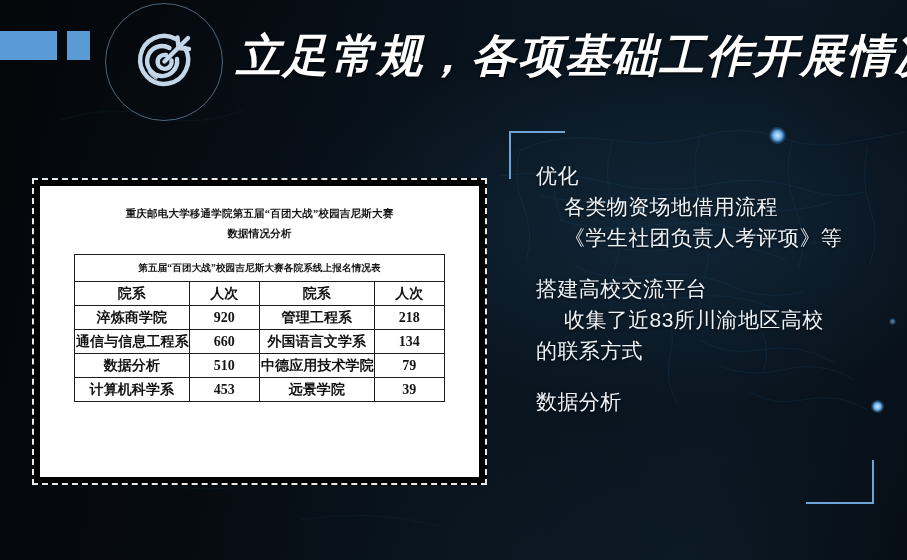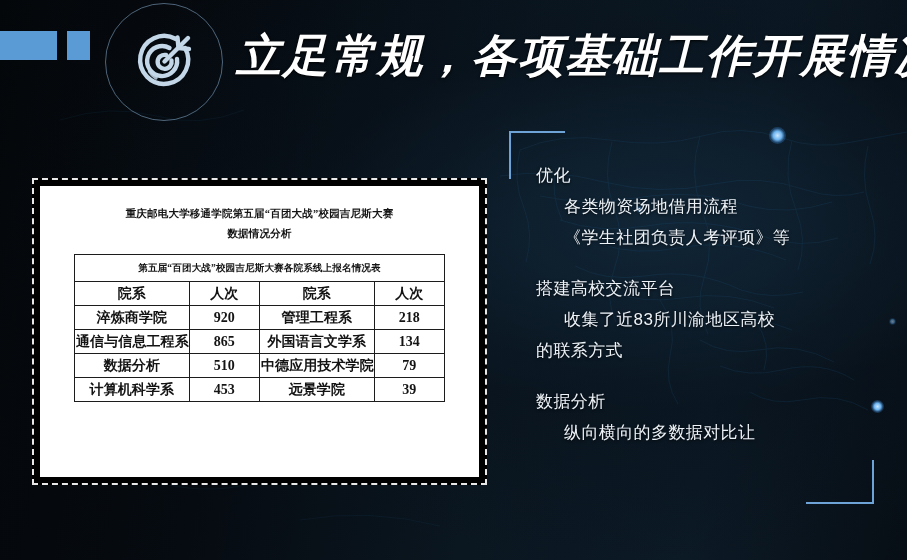--- a/index.html
+++ b/index.html
@@ -162,21 +162,21 @@
     border-right: 2px solid #6ea3d8;
     box-sizing: border-box;
   }
 
   .body-text {
     position: absolute;
     left: 536px;
     top: 160px;
     width: 360px;
     color: #eef3f8;
-    font-size: 17px;
+    font-size: 21px;
     line-height: 31px;
     letter-spacing: 0.4px;
     text-shadow: 0 1px 3px rgba(0,0,0,0.75);
   }
   .para { margin: 0 0 6px 0; }
   .para + .para { margin-top: 20px; }
   .lvl-0 { text-indent: 0; }
   .lvl-1 { padding-left: 28px; }
   .lvl-1-wrap { padding-left: 0; }
 </style>
@@ -267,21 +267,21 @@
             <th>人次</th>
           </tr>
           <tr>
             <td>淬炼商学院</td>
             <td>920</td>
             <td>管理工程系</td>
             <td>218</td>
           </tr>
           <tr>
             <td>通信与信息工程系</td>
-            <td>865</td>
+            <td>660</td>
             <td>外国语言文学系</td>
             <td>134</td>
           </tr>
           <tr>
             <td>数据分析</td>
             <td>510</td>
             <td>中德应用技术学院</td>
             <td>79</td>
           </tr>
           <tr>
@@ -307,18 +307,17 @@
     </div>
 
     <div class="para">
       <div class="lvl-0">搭建高校交流平台</div>
       <div class="lvl-1">收集了近83所川渝地区高校</div>
       <div class="lvl-1-wrap">的联系方式</div>
     </div>
 
     <div class="para">
       <div class="lvl-0">数据分析</div>
-      <div class="lvl-1">纵向横向的多数据对比让</div>
     </div>
 
   </div>
 
 </div>
 
 </body></html>

